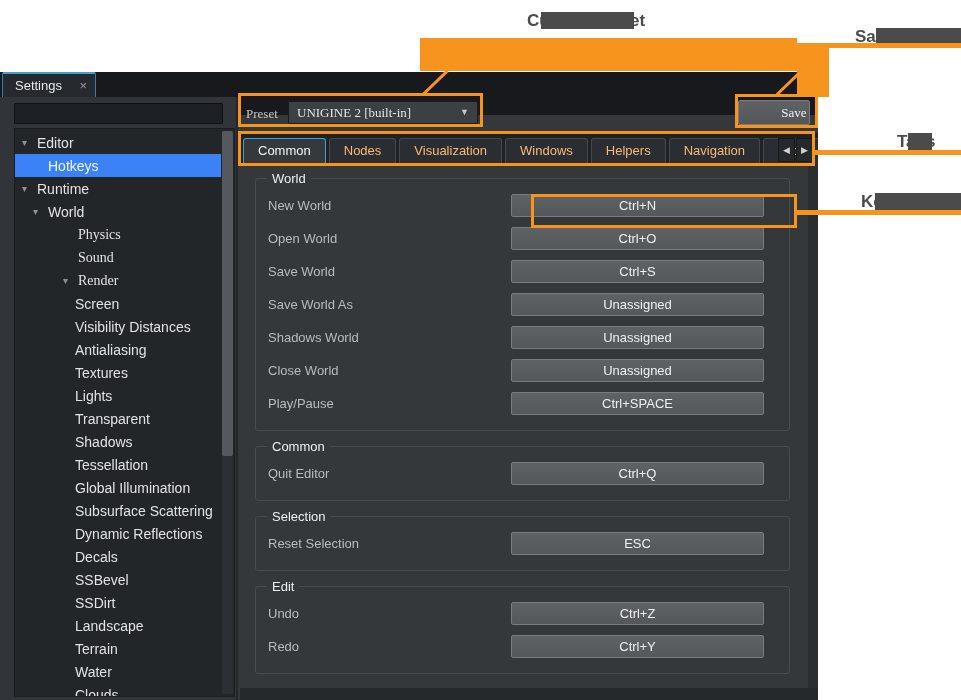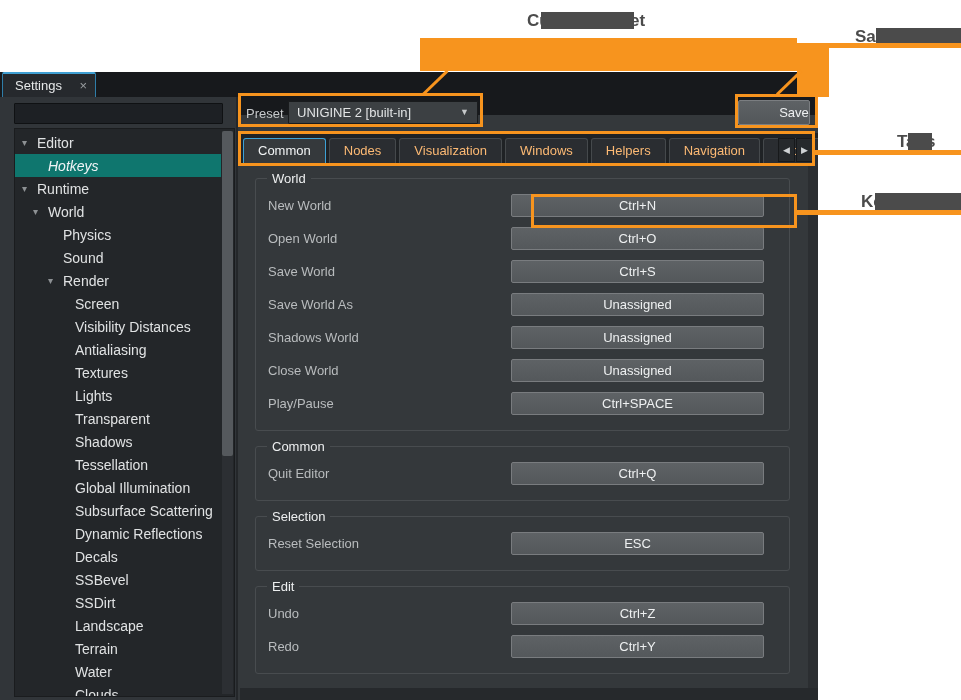--- a/index.html
+++ b/index.html
@@ -48,38 +48,38 @@
   .treepanel {
     position: absolute; left: 14px; top: 31px; width: 221px; bottom: 3px;
     background: #232629; border: 1px solid #1a1c1e; overflow: hidden;
   }
   .treerows { position: absolute; left: 0; top: 2px; right: 13px; }
   .trow {
     height: 23px; display: flex; align-items: center;
     font-size: 14px; color: #e0e2e3; white-space: nowrap; cursor: default;
   }
   .trow .tri { width: 15px; font-size: 10px; color: #8d9194; flex: none; }
-  .trow.sel { background: #0f766e; color: #f0f4f6; font-style: italic; }
+  .trow.sel { background: #3b82f6; color: #f0f4f6; }
   .lvl0 { padding-left: 7px; }
   .lvl1 { padding-left: 18px; }
-  .lvl2 { padding-left: 33px; }
+  .lvl2 { padding-left: 48px; font-family: Liberation Serif, serif; }
   .lvl3 { padding-left: 45px; }
   .vtrack {
     position: absolute; right: 1px; top: 2px; bottom: 2px; width: 11px;
     background: #2c2f33;
   }
   .vthumb {
     position: absolute; left: 0; top: 0; width: 11px; height: 325px;
     background: #55595d; border-radius: 2px;
   }
 
   
   .main { position: absolute; left: 240px; top: 25px; right: 0; bottom: 0; }
 
-  .presetrow { position: absolute; left: 0; top: 0; right: 0; height: 32px; }
+  .presetrow { position: absolute; left: 0; top: 0; right: 0; height: 32px; font-family: Liberation Serif, serif; }
   .presetlabel { position: absolute; left: 6px; top: 9px; font-size: 13px; color: #c6c9cb; }
   .dropdown {
     position: absolute; left: 48px; top: 4px; width: 190px; height: 23px;
     background: #3c4043; border: 1px solid #191b1d; border-radius: 1px;
     font-size: 13px; color: #e2e4e5; line-height: 21px; padding-left: 8px; cursor: default;
   }
   .dropdown .arr { position: absolute; right: 8px; top: 0; font-size: 9px; color: #c6c9cb; line-height: 21px; }
   .saveas {
     position: absolute; left: 498px; top: 3px; width: 72px; height: 25px;
     background: linear-gradient(#5e6265,#53575a);

